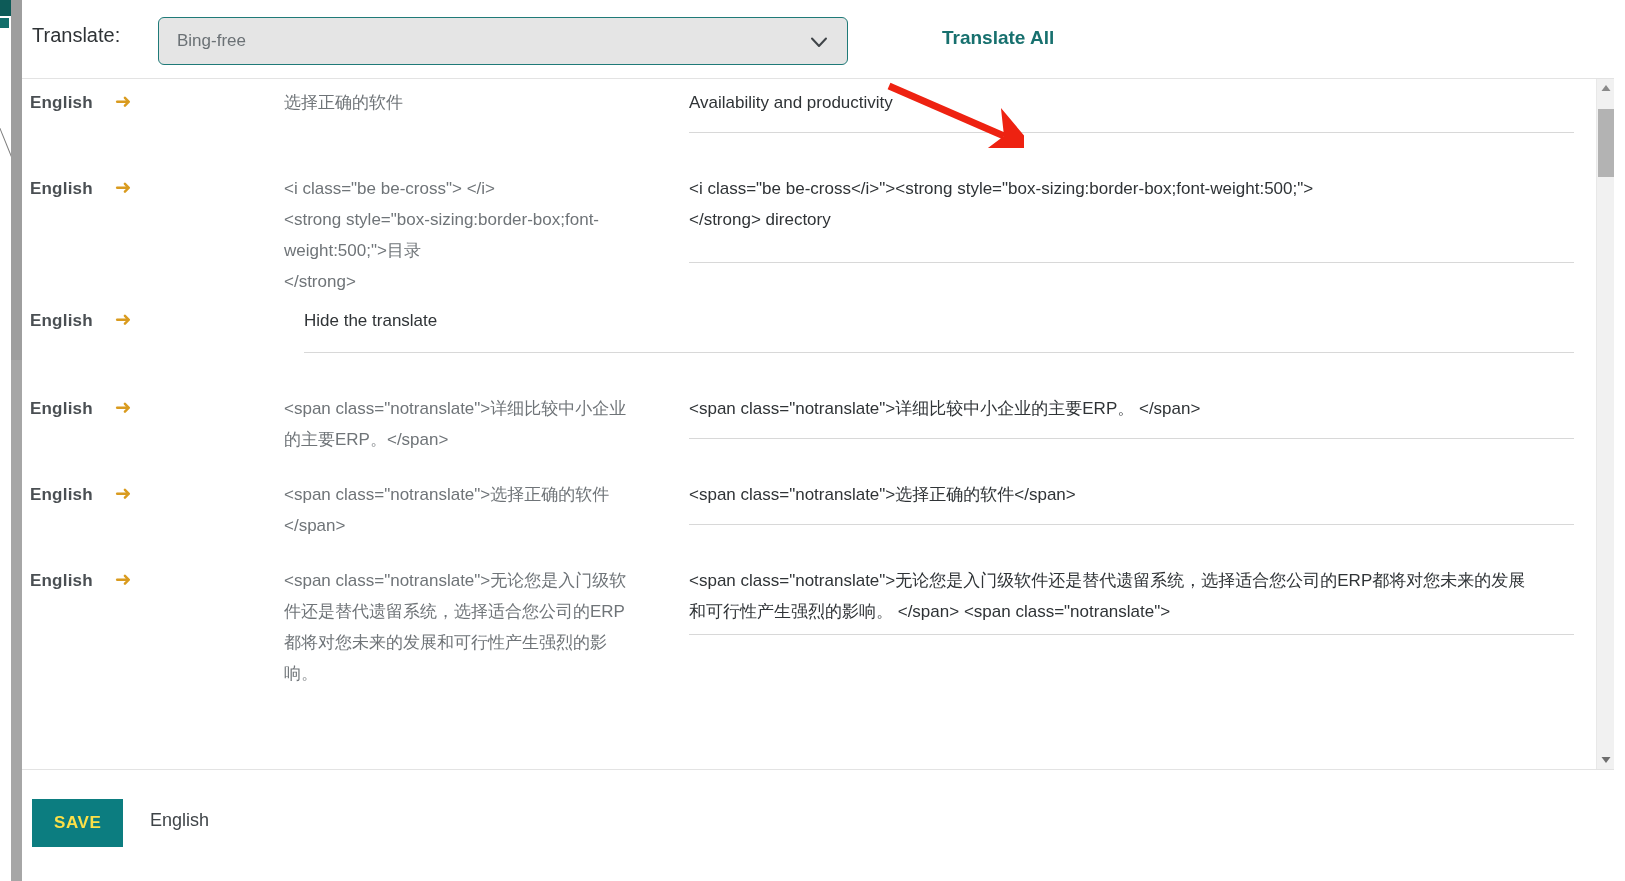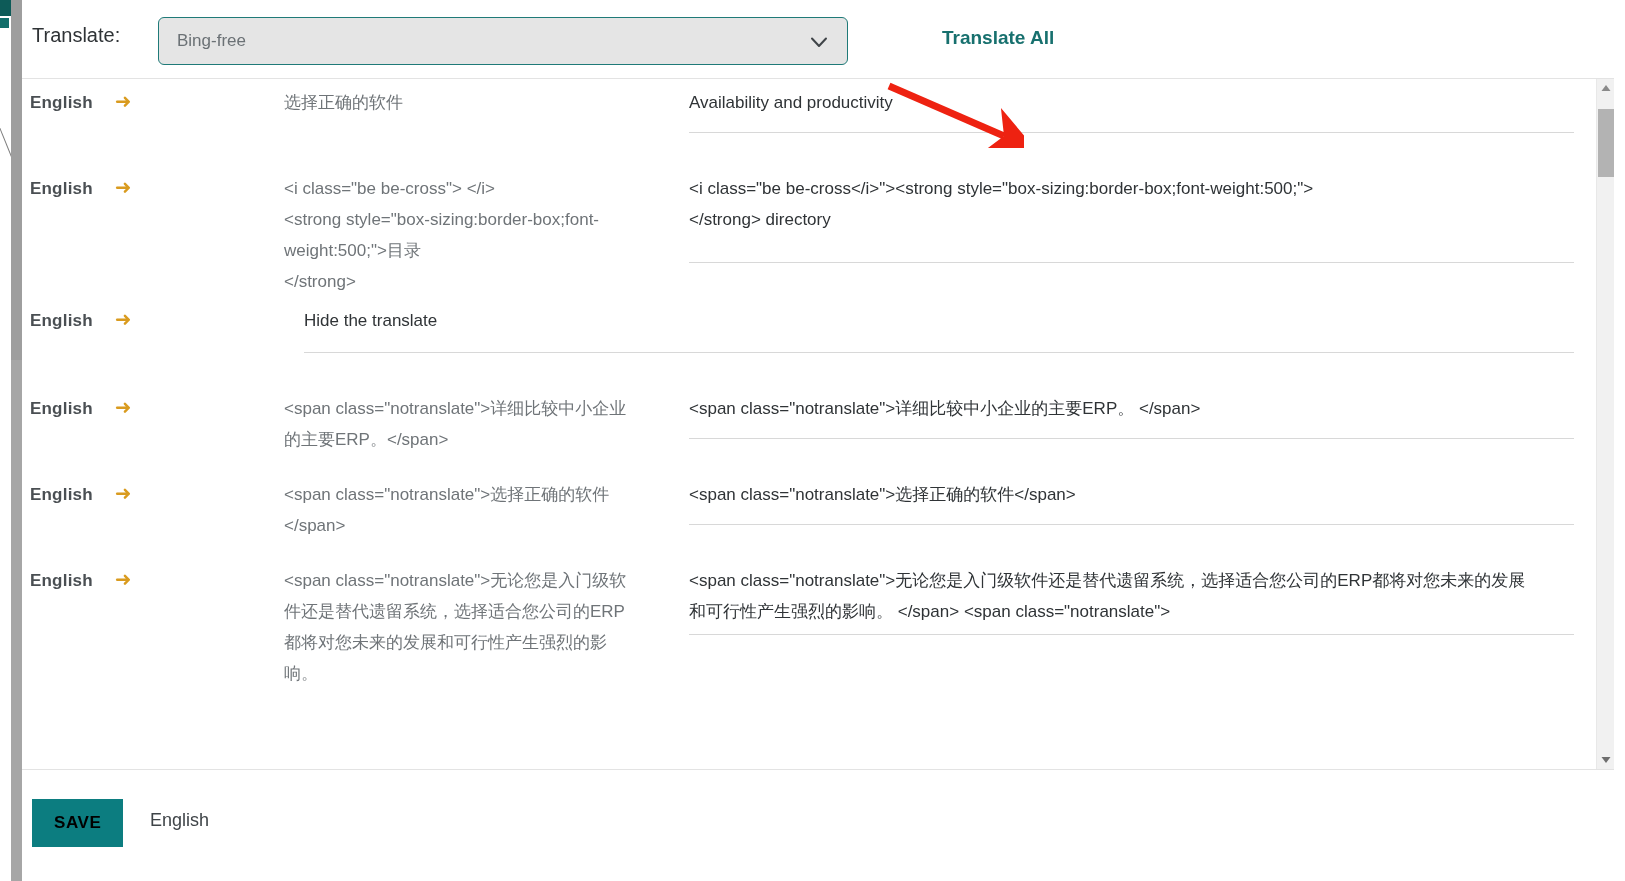--- a/index.html
+++ b/index.html
@@ -255,21 +255,21 @@
   #modal-footer {
     flex: 0 0 112px;
     border-top: 1px solid #e3e3e3;
     position: relative;
     background: #ffffff;
   }
   #save-button {
     position: absolute;
     left: 10px; top: 29px;
     background: #0c7d80;
-    color: #000000;
+    color: #fde047;
     font-size: 17px;
     font-weight: bold;
     letter-spacing: .6px;
     padding: 14px 22px;
     border: none;
     cursor: pointer;
     font-family: "Liberation Sans", "DejaVu Sans", sans-serif;
   }
   #discard-button {
     position: absolute;

